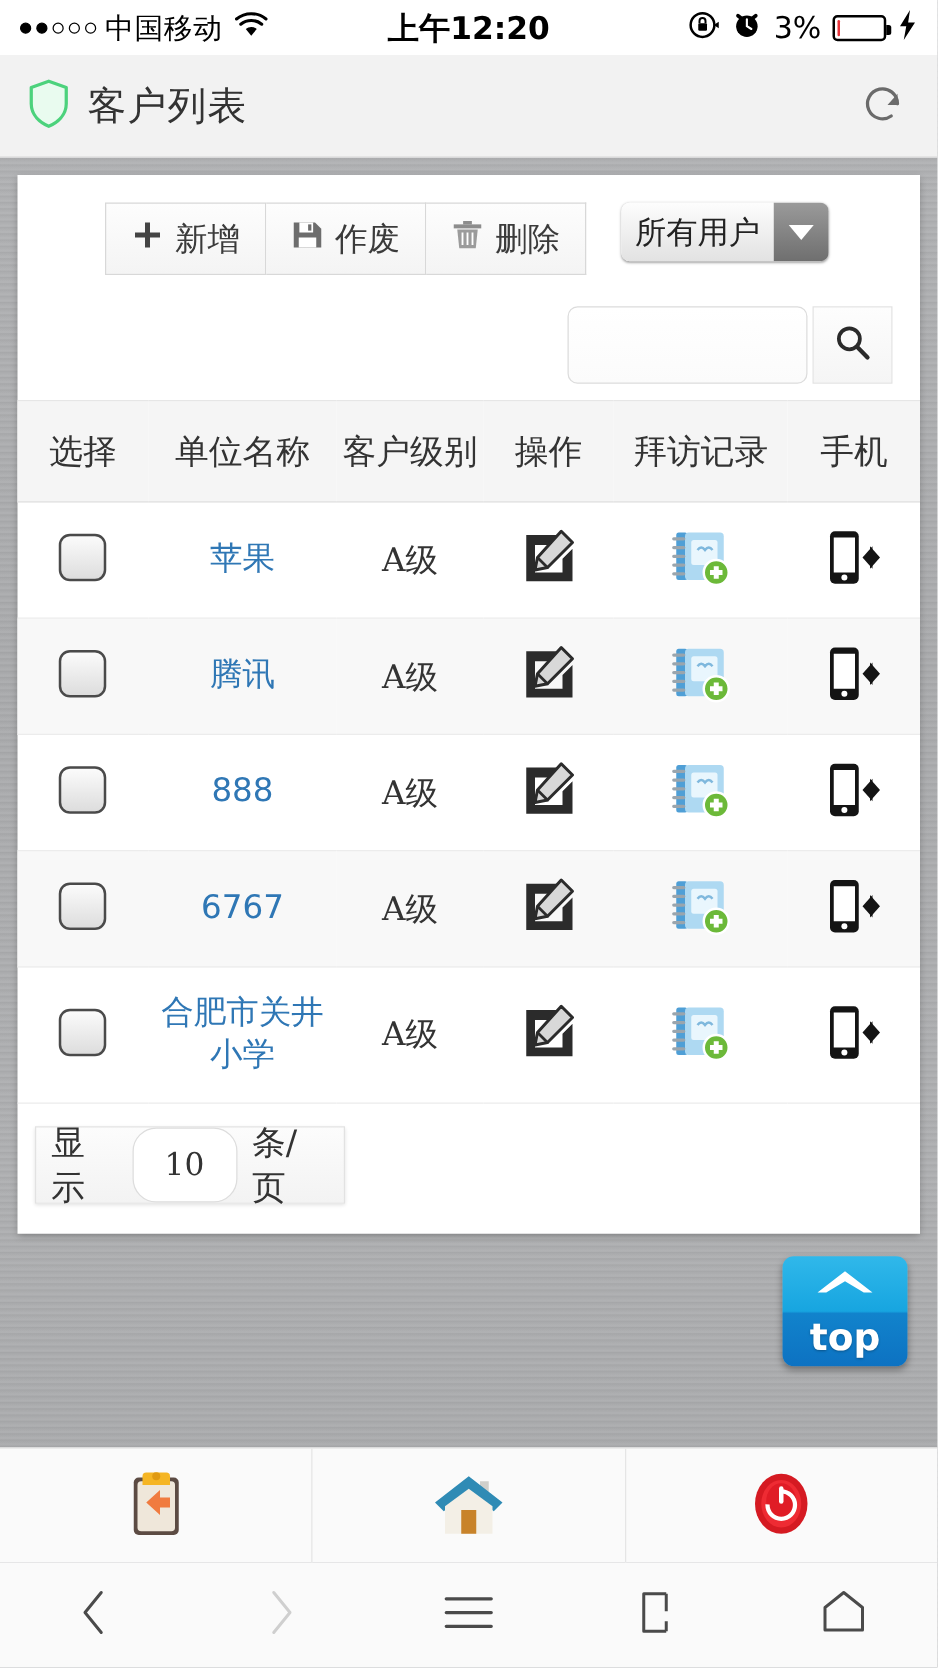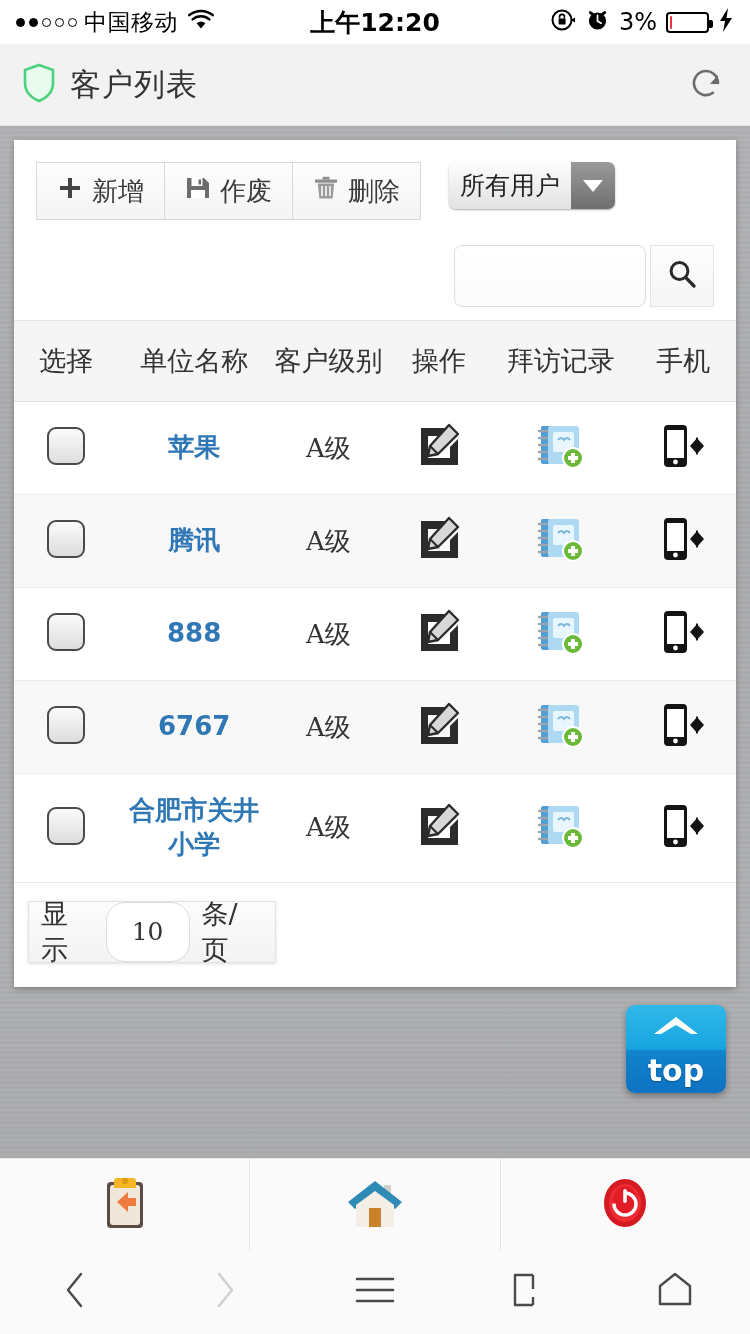--- a/index.html
+++ b/index.html
@@ -87,21 +87,21 @@
 
   .toolbar {
     display: flex;
     align-items: flex-start;
     padding: 22px 22px 16px 22px;
     min-height: 180px;
     position: relative;
   }
 
   
-  .btn-group { display: flex; }
+  .btn-group { display: flex; margin-left: 48px; }
   .tbtn {
     display: flex; align-items: center; justify-content: center; gap: 9px;
     height: 58px; padding: 0 20px;
     background: linear-gradient(180deg, #fdfdfd 0%, #f4f4f4 100%);
     border: 1px solid #d8d8d8;
     border-left-width: 0;
     font-size: 26px; color: #3b3b3b;
     white-space: nowrap;
   }
   .tbtn:first-child { border-left-width: 1px; }
@@ -190,21 +190,21 @@
 
   .cb {
     width: 38px; height: 38px;
     border: 2px solid #4a4a4a; border-radius: 9px;
     background: linear-gradient(180deg, #fbfbfb 0%, #dddddd 100%);
     display: inline-block;
   }
 
   
   .c-sel   { width: 112px; }
-  .c-name  { width: 160px; font-weight: bold; }
+  .c-name  { width: 160px; }
   .c-level { width: 128px; }
   .c-op    { width: 110px; }
   .c-visit { width: 150px; }
   .c-phone { width: 112px; }
 
   
   .pager {
     display: flex; align-items: stretch;
     margin: 18px 0 22px 14px;
     width: 248px;

